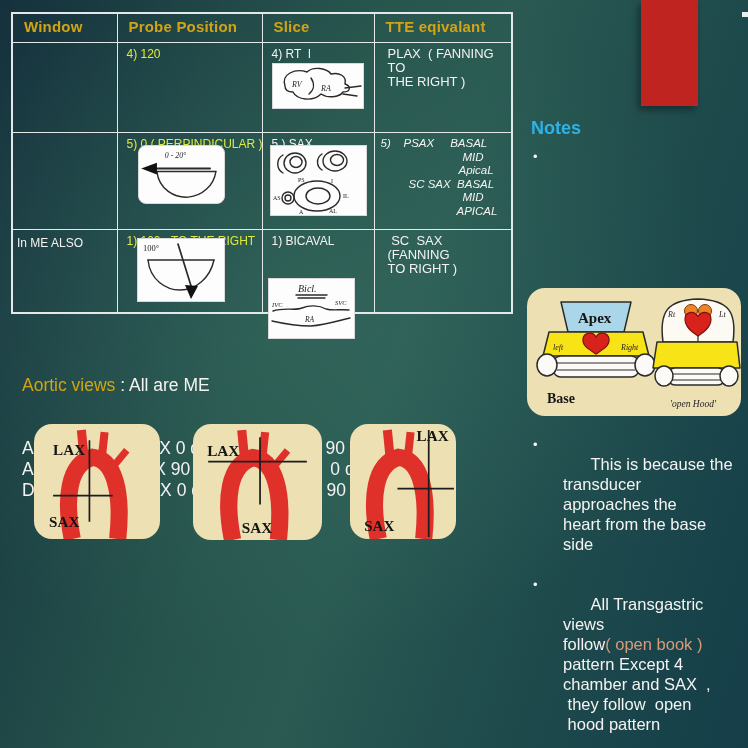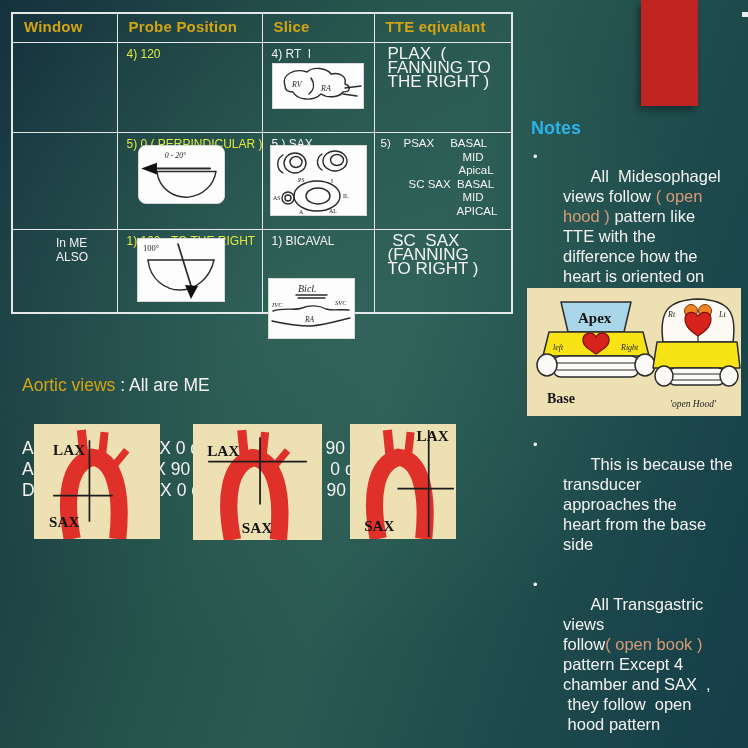--- a/index.html
+++ b/index.html
@@ -9,35 +9,35 @@
     background:
       radial-gradient(95% 75% at 38% 42%, rgba(70,130,115,0.30), rgba(0,0,0,0) 62%),
       linear-gradient(108deg,#15313d 0%,#26544c 38%,#2a5a52 52%,#1e4a4c 75%,#153e49 100%);
   }
   
   .tbl{position:absolute;left:11px;top:12px;width:500px;border-collapse:collapse;table-layout:fixed;border:2px solid #e4e8e8;}
   .tbl th,.tbl td{border:1.5px solid #e4e8e8;vertical-align:top;padding:0;}
   .tbl th{color:#d2a414;font-size:15px;font-weight:bold;text-align:left;padding:4px 2px 4px 11px;height:20px;letter-spacing:.2px;margin-left:11px;}
   .cell-label{font-size:12px;color:#f4f3f1;padding:4px 2px 0 9px;white-space:pre;}
   .probe-label{color:#e0e93e;}
-  .win-label{font-size:12px;color:#f4f3f1;padding:6px 2px 0 10px;margin-left:33px;}
-  .tte{font-size:17px;line-height:14px;color:#f4f3f1;white-space:pre-wrap;padding:4px 16px 0 13px;}
-  .tte2{padding-top:4px;color:#f4f3f1;}
+  .win-label{font-size:12px;color:#f4f3f1;padding:6px 2px 0 4px;}
+  .tte{font-size:13px;line-height:14px;color:#f4f3f1;white-space:pre-wrap;padding:4px 16px 0 13px;}
+  .tte2{padding-top:4px;color:#f4f3f1;font-style:italic;}
   .tte2 div{white-space:pre;font-size:11.5px;line-height:13.5px;}
   .pl6{padding-left:6px;}.pl34{padding-left:34px;}.pl82{padding-left:82px;}.pl84{padding-left:84px;}.pl88{padding-left:88px;}
   
   .sk{position:absolute;background:#fdfdfd;border:1px solid #d9d9d9;z-index:3;}
   .sk svg{display:block;width:100%;height:100%;}
   .stroke{fill:none;stroke:#2a2a2a;stroke-width:1.4;stroke-linecap:round;stroke-linejoin:round;}
   .hand{font-family:"Liberation Serif",serif;fill:#222;}
   
   .aortic{position:absolute;left:22px;top:333px;font-size:17.5px;line-height:21px;color:#f4f3f1;white-space:pre;z-index:2;}
   .gold{color:#d2a414;}
   
-  .fig{position:absolute;background:#ede1b4;z-index:4;}
+  .fig{position:absolute;background:#ede1b4;z-index:4;border-radius:18px;}
   .fig svg{display:block;width:100%;height:100%;}
   .axlabel{font-family:"Liberation Serif",serif;font-weight:bold;fill:#141414;font-size:15px;}
   .cross{stroke:#1c1c1c;stroke-width:1.7;fill:none;}
   .aorta{stroke:#e0302a;fill:none;}
   
   .notes-title{position:absolute;left:531px;top:118px;font-size:18px;font-weight:bold;color:#2db3e8;z-index:2;}
   .bullets{position:absolute;left:531px;width:216px;color:#f4f3f1;font-size:16.5px;line-height:20px;z-index:1;}
   .b1{top:146px;} .b23{top:434px;}
   .bullet-item{position:relative;padding-left:32px;white-space:pre-wrap;}
   .bullet-item .dot{position:absolute;left:2px;top:1px;font-size:13px;}
@@ -215,28 +215,21 @@
       <path class="cross" d="M78,6 V112 M47,64 H103"></path>
       <text x="66" y="17" class="axlabel">LAX</text>
       <text x="14" y="106" class="axlabel">SAX</text>
     </svg>
   </div>
 
   <div class="notes-title">Notes</div>
 
   <div class="bullets b1">
     <div class="bullet-item">
-      <span class="dot">•</span><span><span>All  Midesophagel
-views follow </span><span class="salmon">( open
-hood )</span><span> pattern like
-TTE with the
-difference how the
-heart is oriented on
-the car hood to start
-with</span></span>
+      <span class="dot">•</span>
     </div>
   </div>
 
   <div class="fig" style="left:527px;top:288px;width:214px;height:128px;">
     <svg viewBox="0 0 214 128">
 
       <polygon points="34,14 104,14 97,44 41,44" fill="#a9d6e8" stroke="#2b2b2b" stroke-width="1.5" stroke-linejoin="round"></polygon>
       <text x="51" y="35" font-family="Liberation Serif,serif" font-weight="bold" font-size="15" fill="#161616">Apex</text>
       <polygon points="22,44 116,44 122,68 16,68" fill="#f7e316" stroke="#2b2b2b" stroke-width="1.5" stroke-linejoin="round"></polygon>
       <path d="M69,49 C66,43 57,44 56,51 C55,58 63,62 69,66 C75,62 83,58 82,51 C81,44 72,43 69,49 Z" fill="#d8231d" stroke="#7c100e" stroke-width="1.2"></path>

